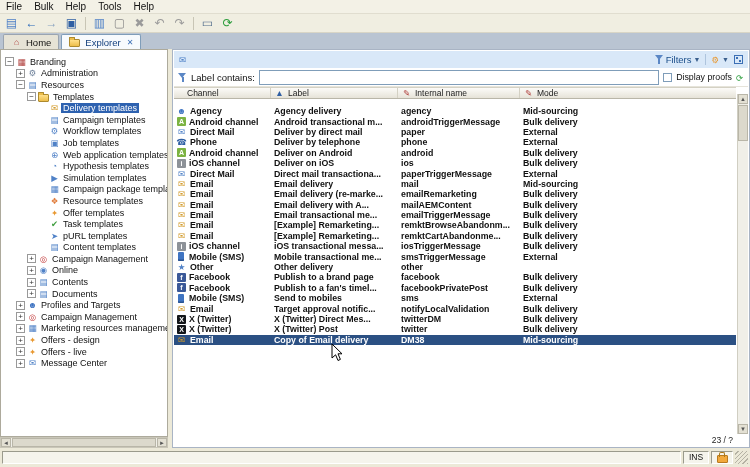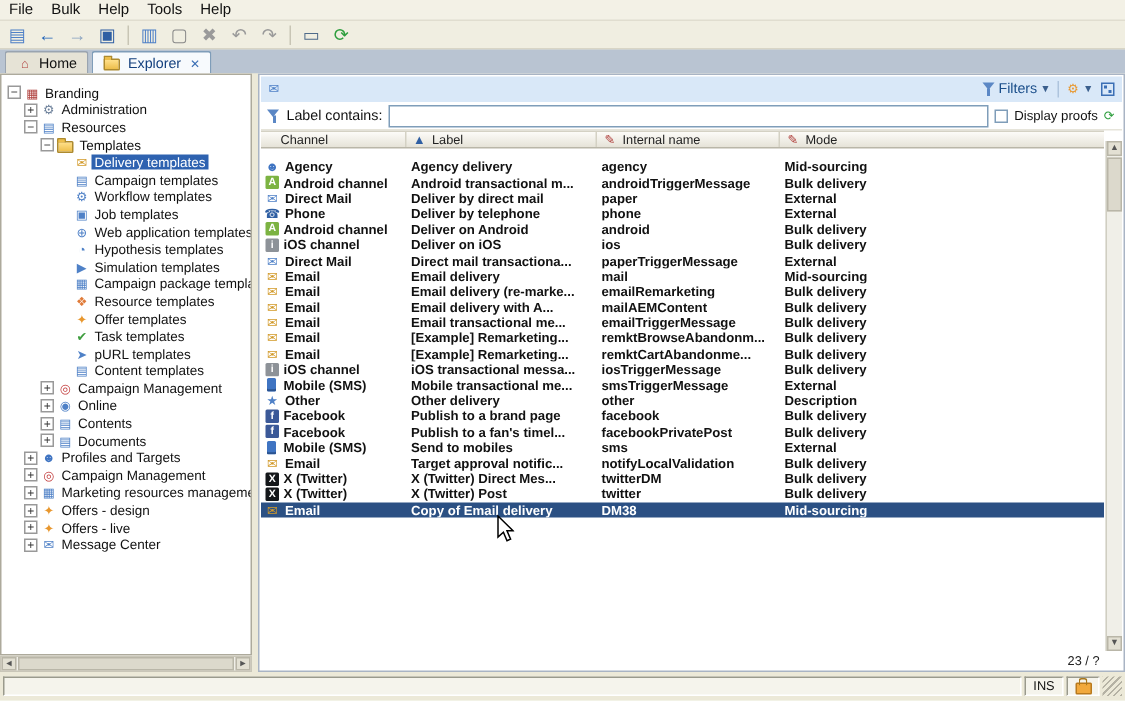--- a/index.html
+++ b/index.html
@@ -492,21 +492,20 @@
           <div class="td c2">smsTriggerMessage</div>
           <div class="td c3">External</div>
         </div>
         <div class="trow">
           <div class="td c0">
             <span class="glyph-icon" style="color: rgb(79, 129, 199);">★</span>
             <span>Other</span>
           </div>
           <div class="td c1">Other delivery</div>
           <div class="td c2">other</div>
-          <div class="td c3">Description</div>
         </div>
         <div class="trow">
           <div class="td c0">
             <span class="badge-icon" style="background: rgb(59, 89, 152);">f</span>
             <span>Facebook</span>
           </div>
           <div class="td c1">Publish to a brand page</div>
           <div class="td c2">facebook</div>
           <div class="td c3">Bulk delivery</div>
         </div>

